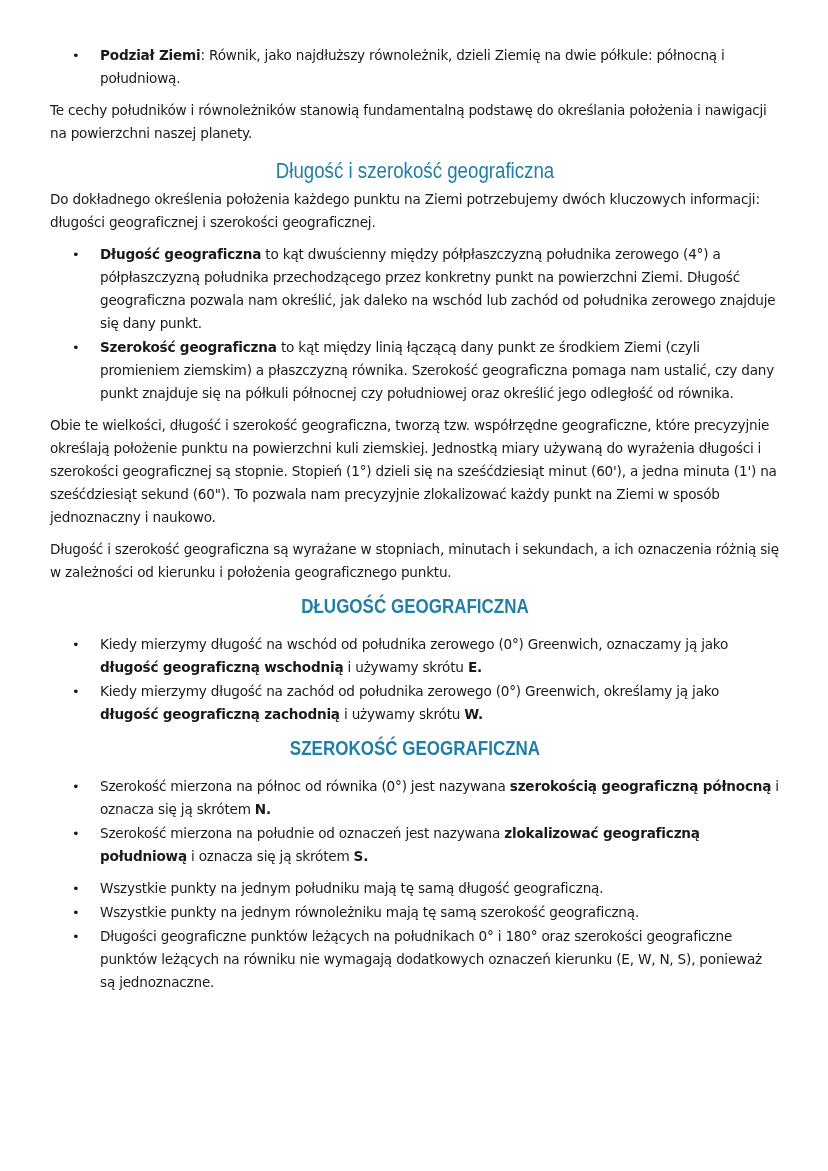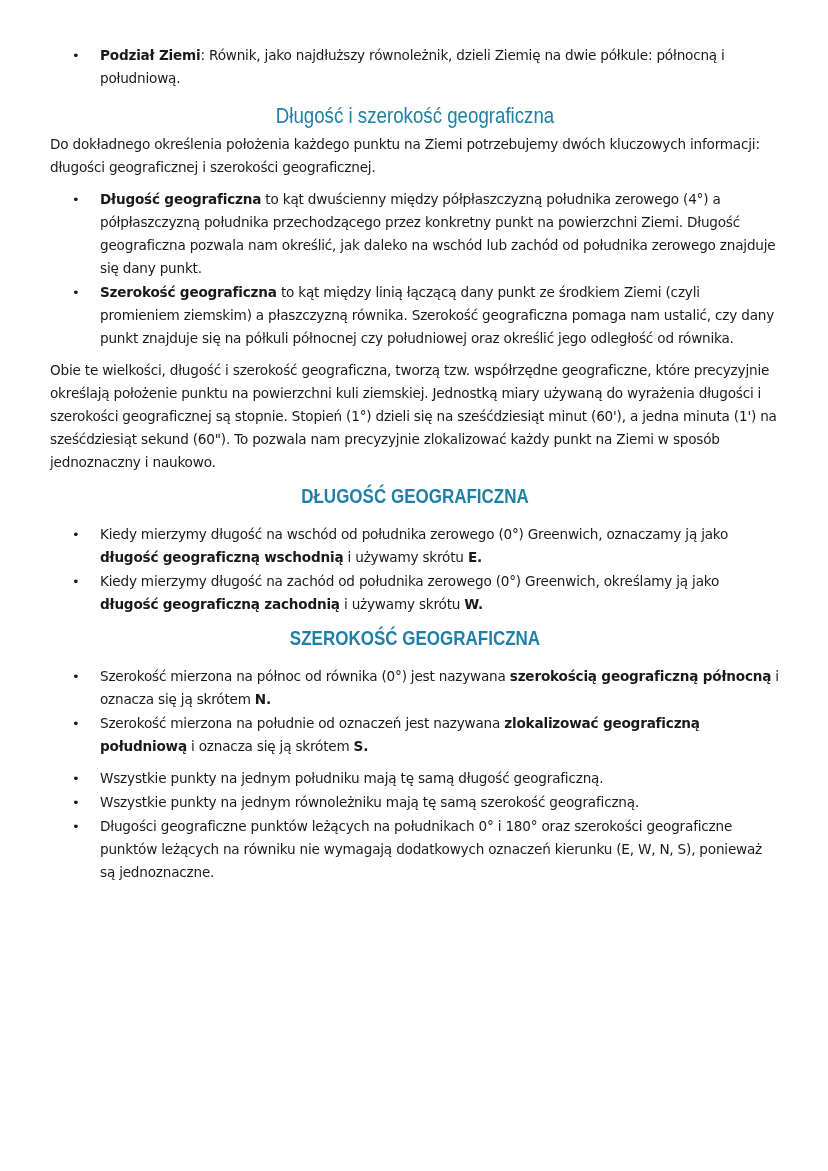--- a/index.html
+++ b/index.html
@@ -18,31 +18,33 @@
 </style>
 </head>
 <body>
 
 <div class="page">
 
   <ul>
     <li class="txt"><span class="bullet">•</span><b>Podział Ziemi</b><span>: Równik, jako najdłuższy równoleżnik, dzieli Ziemię na dwie półkule: północną i południową.</span></li>
   </ul>
 
+  <p class="txt">Te cechy południków i równoleżników stanowią fundamentalną podstawę do określania położenia i nawigacji na powierzchni naszej planety.</p>
 
   <h2 class="title">Długość i szerokość geograficzna</h2>
 
   <p class="txt">Do dokładnego określenia położenia każdego punktu na Ziemi potrzebujemy dwóch kluczowych informacji: długości geograficznej i szerokości geograficznej.</p>
 
   <ul>
     <li class="txt"><span class="bullet">•</span><b>Długość geograficzna</b><span> to kąt dwuścienny między półpłaszczyzną południka zerowego (4°) a półpłaszczyzną południka przechodzącego przez konkretny punkt na powierzchni Ziemi. Długość geograficzna pozwala nam określić, jak daleko na wschód lub zachód od południka zerowego znajduje się dany punkt.</span></li>
     <li class="txt"><span class="bullet">•</span><b>Szerokość geograficzna</b><span> to kąt między linią łączącą dany punkt ze środkiem Ziemi (czyli promieniem ziemskim) a płaszczyzną równika. Szerokość geograficzna pomaga nam ustalić, czy dany punkt znajduje się na półkuli północnej czy południowej oraz określić jego odległość od równika.</span></li>
   </ul>
 
   <p class="txt">Obie te wielkości, długość i szerokość geograficzna, tworzą tzw. współrzędne geograficzne, które precyzyjnie określają położenie punktu na powierzchni kuli ziemskiej. Jednostką miary używaną do wyrażenia długości i szerokości geograficznej są stopnie. Stopień (1°) dzieli się na sześćdziesiąt minut (60'), a jedna minuta (1') na sześćdziesiąt sekund (60"). To pozwala nam precyzyjnie zlokalizować każdy punkt na Ziemi w sposób jednoznaczny i naukowo.</p>
+  <p class="txt">Długość i szerokość geograficzna są wyrażane w stopniach, minutach i sekundach, a ich oznaczenia różnią się w zależności od kierunku i położenia geograficznego punktu.</p>
 
   <h2 class="sec">DŁUGOŚĆ GEOGRAFICZNA</h2>
   <ul>
     <li class="txt"><span class="bullet">•</span><span>Kiedy mierzymy długość na wschód od południka zerowego (0°) Greenwich, oznaczamy ją jako </span><b>długość geograficzną wschodnią</b><span> i używamy skrótu </span><b>E</b><b>.</b></li>
     <li class="txt"><span class="bullet">•</span><span>Kiedy mierzymy długość na zachód od południka zerowego (0°) Greenwich, określamy ją jako </span><b>długość geograficzną zachodnią</b><span> i używamy skrótu </span><b>W</b><b>.</b></li>
   </ul>
 
   <h2 class="sec">SZEROKOŚĆ GEOGRAFICZNA</h2>
   <ul>
     <li class="txt"><span class="bullet">•</span><span>Szerokość mierzona na północ od równika (0°) jest nazywana </span><b>szerokością geograficzną północną</b><span> i oznacza się ją skrótem </span><b>N</b><b>.</b></li>

